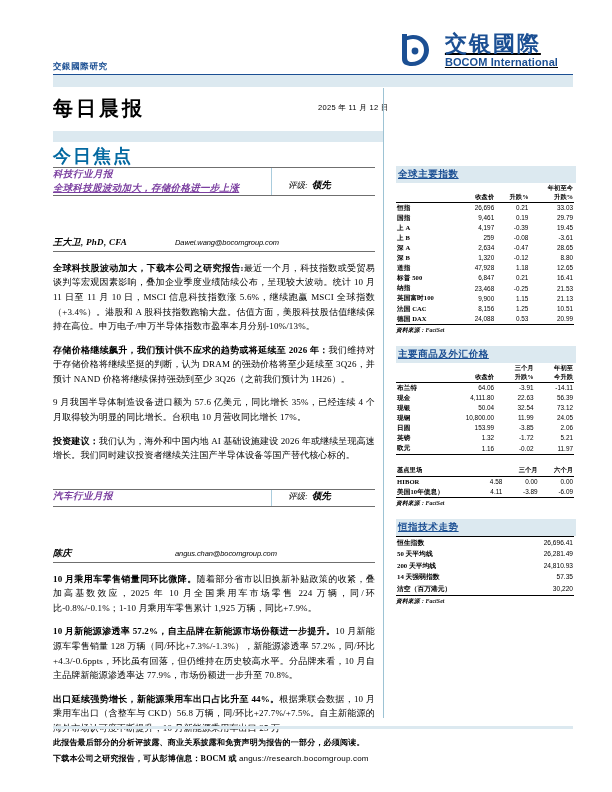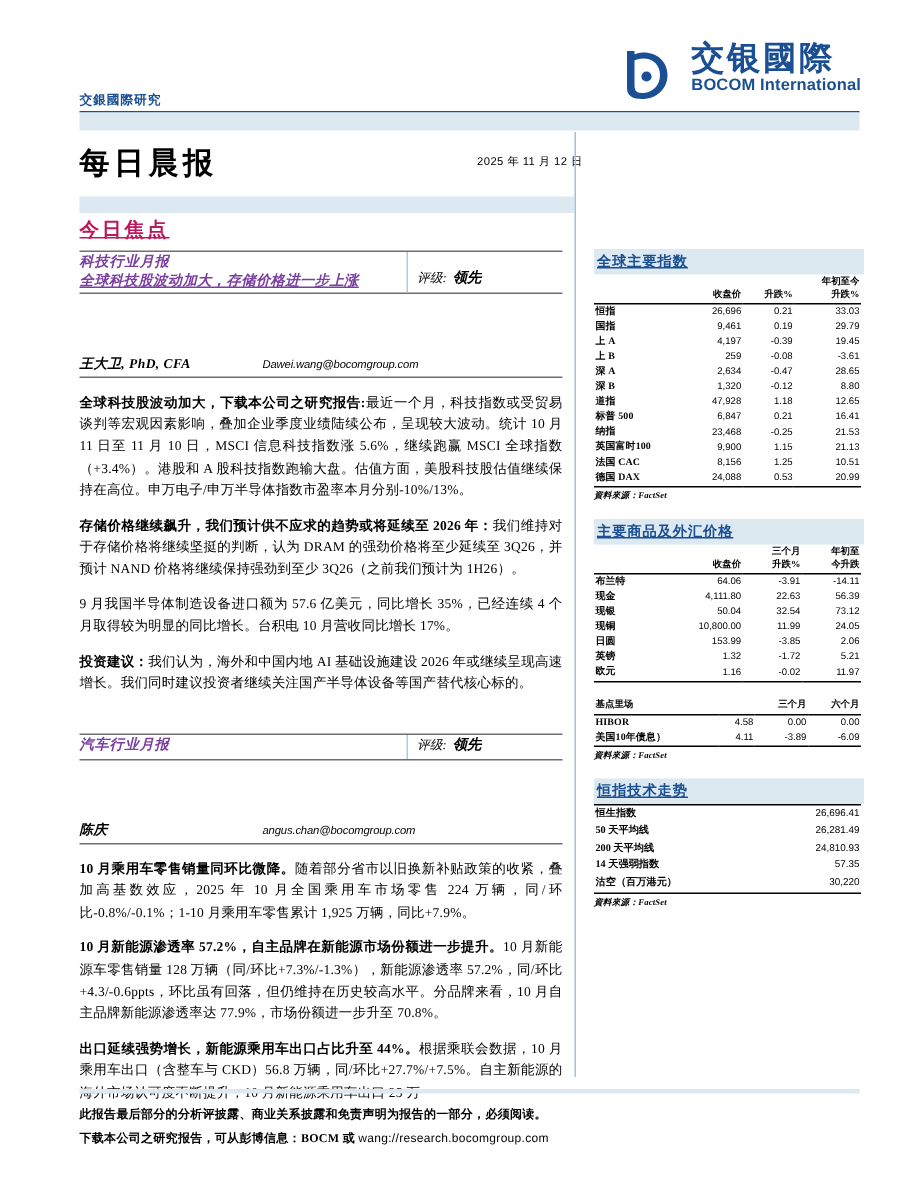--- a/index.html
+++ b/index.html
@@ -8,22 +8,22 @@
     background: #ffffff;
     font-family: "Liberation Serif", "DejaVu Serif", serif;
     color: #000;
     overflow: hidden;
   }
   .page { position: relative; width: 612px; height: 792px; }
 
   
   .masthead { position: absolute; left: 0; top: 28px; width: 612px; height: 52px; }
   .brand-block {
-    position: absolute; right: 38px; top: 0;
-    display: flex; align-items: flex-start; gap: 7px;
+    position: absolute; right: 54px; top: 0;
+    display: flex; align-items: flex-end; gap: 7px; text-decoration: underline;
   }
   .brand-mark { width: 40px; height: 40px; position: relative; flex: none; }
   .brand-text { line-height: 1; }
   .brand-cn {
     font-family: "Liberation Serif", serif;
     font-size: 22px; font-weight: bold; color: #1b4f93;
     letter-spacing: 2px;
   }
   .brand-en {
     font-family: "Liberation Sans", sans-serif;
@@ -57,21 +57,21 @@
     font-size: 7.5px; position: absolute; left: 265px; top: 10px;
     letter-spacing: 0.3px;
   }
   .band2 {
     position: absolute; left: 53px; top: 131px; width: 330px;
     height: 11px; background: #dce9f0;
   }
   .focus-title {
     position: absolute; left: 53px; top: 144px;
     font-family: "Liberation Serif", serif;
-    font-size: 13px; font-weight: bold; color: #be185d; letter-spacing: 2px; text-decoration: underline;
+    font-size: 18px; font-weight: bold; color: #0369a1; letter-spacing: 2px;
   }
   .col-divider {
     position: absolute; left: 383px; top: 88px; width: 1px; height: 630px;
     background: #9dc3d4;
   }
 
   
   .leftcol { position: absolute; left: 53px; top: 166px; width: 322px; }
 
   .sec-head { width: 322px; margin-bottom: 3px; font-style: italic; }
@@ -82,21 +82,21 @@
     font-size: 9.5px; font-weight: bold; color: #7b3fa0;
     letter-spacing: 0.5px; padding-bottom: 1px;
   }
   .sec-link {
     font-family: "Liberation Serif", serif;
     font-size: 9.5px; font-weight: bold; color: #7b3fa0;
     text-decoration: underline; letter-spacing: 0.3px; line-height: 1.35;
     display: block;
   }
   .sec-rating {
-    width: 104px; border-left: 1px solid #aaccdd; padding-left: 6px;
+    width: 104px; border-left: 1px solid #aaccdd; padding-left: 16px;
     font-family: "Liberation Serif", serif; font-size: 8.5px;
     align-self: stretch; display: flex; align-items: flex-end; padding-bottom: 3px;
   }
   .sec-rating b { font-size: 9.5px; margin-left: 4px; }
   .sec-rule { width: 322px; height: 1px; background: #6f6f6f; margin: 1px 0 0 0; }
   .analyst-row {
     display: flex; align-items: center; padding: 2px 0 2px 0;
     font-size: 8.5px;
     margin-top: 38px;
   }
@@ -479,17 +479,17 @@
       </table>
       <div class="src">資料來源：FactSet</div>
     </div>
 
   </div>
 
   <div class="footer-rule"></div>
   <div class="footer">
     <div>此报告最后部分的分析评披露、商业关系披露和免责声明为报告的一部分，必须阅读。</div>
     <div>
-      <span>下载本公司之研究报告，可从彭博信息：BOCM 或 </span><span class="url">wang://research.bocomgroup.com</span>
+      <span>下载本公司之研究报告，可从彭博信息：BOCM 或 </span><span class="url">angus://research.bocomgroup.com</span>
     </div>
   </div>
 
 </div>
 
 </body></html>

